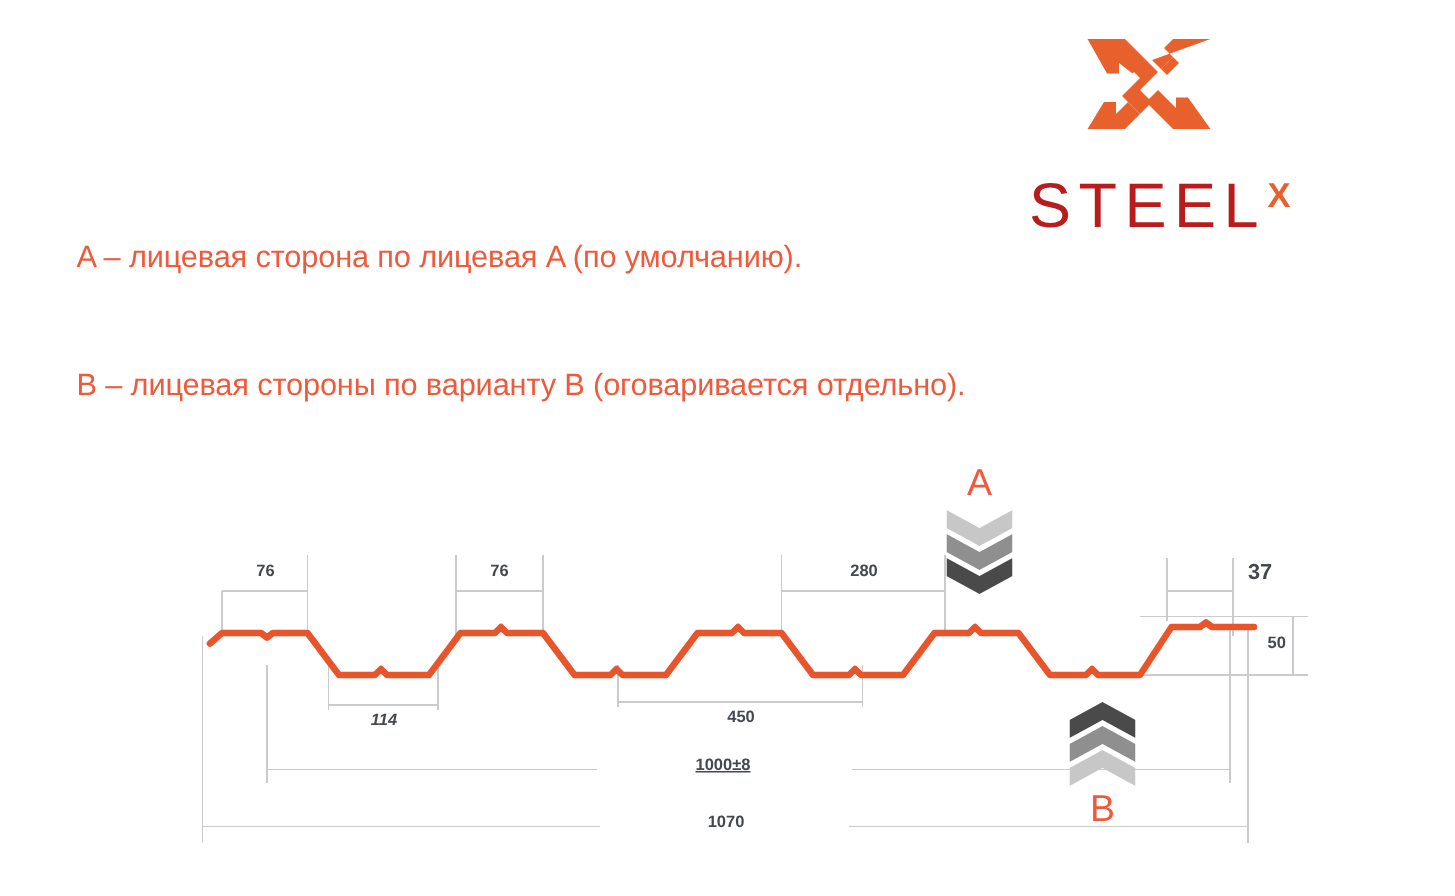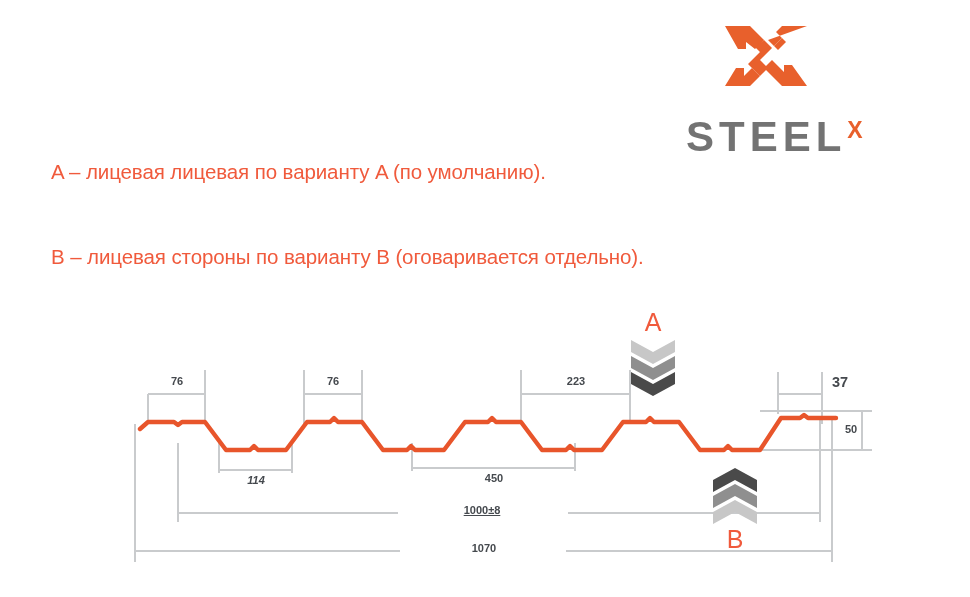--- a/index.html
+++ b/index.html
@@ -35,23 +35,23 @@
     position: absolute;
     left: 0px;
     top: 92px;
     width: 220px;
     height: 40px;
     line-height: 40px;
     white-space: nowrap;
   }
   #logo-steel-text {
     font-size: 42px;
-    font-weight: bold;
+    font-weight: normal;
     letter-spacing: 5px;
-    color: #737373;
+    color: #b91c1c;
     font-family: "Liberation Sans", sans-serif;
   }
   #logo-x-sup {
     font-size: 23px;
     font-weight: bold;
     color: #e8602c;
     vertical-align: 13px;
     margin-left: 1px;
   }
 
@@ -136,21 +136,21 @@
     <path d="M1 68 L26 68 L36 58 L28 50 L20 58 L20 50 L12 50 Z" fill="#e8602c"></path>
 
     <path d="M83 68 L58 68 L40 50 L48 42 L60 54 L60 47 L68 47 Z" fill="#e8602c"></path>
   </svg>
 
   <div id="logo-wordmark">
     <span id="logo-steel-text">STEEL</span><span id="logo-x-sup">X</span>
   </div>
 </div>
 
-<div class="caption-line" id="caption-a">A – лицевая лицевая по варианту A (по умолчанию).</div>
+<div class="caption-line" id="caption-a">A – лицевая сторона по лицевая A (по умолчанию).</div>
 
 <div class="caption-line" id="caption-b">B – лицевая стороны по варианту B (оговаривается отдельно).</div>
 
 <svg id="drawing" viewBox="0 0 970 597" xmlns="http://www.w3.org/2000/svg">
 
   <g stroke="#c9cbcd" stroke-width="1.3" fill="none" shape-rendering="crispEdges">
 
     <line x1="148" y1="394" x2="148" y2="424"></line>
     <line x1="205" y1="370" x2="205" y2="424"></line>
     <line x1="304" y1="370" x2="304" y2="424"></line>
@@ -217,21 +217,21 @@
         760,450
         781,418
         800,418 804,415 808,418
         836,418
       "></polyline>
   </g>
 </svg>
 
 <div class="dim-label" id="dim-76a">76</div>
 <div class="dim-label" id="dim-76b">76</div>
-<div class="dim-label" id="dim-174">223</div>
+<div class="dim-label" id="dim-174">280</div>
 <div class="dim-label small" id="dim-37">37</div>
 <div class="dim-label" id="dim-44">50</div>
 <div class="dim-label" id="dim-114">114</div>
 <div class="dim-label" id="dim-250">450</div>
 <div class="dim-label" id="dim-1000">1000±8</div>
 <div class="dim-label" id="dim-1070">1070</div>
 
 <div class="side-letter" id="letter-a">A</div>
 
 <svg class="chevron-stack" id="chevrons-a" viewBox="0 0 44 56" xmlns="http://www.w3.org/2000/svg">

